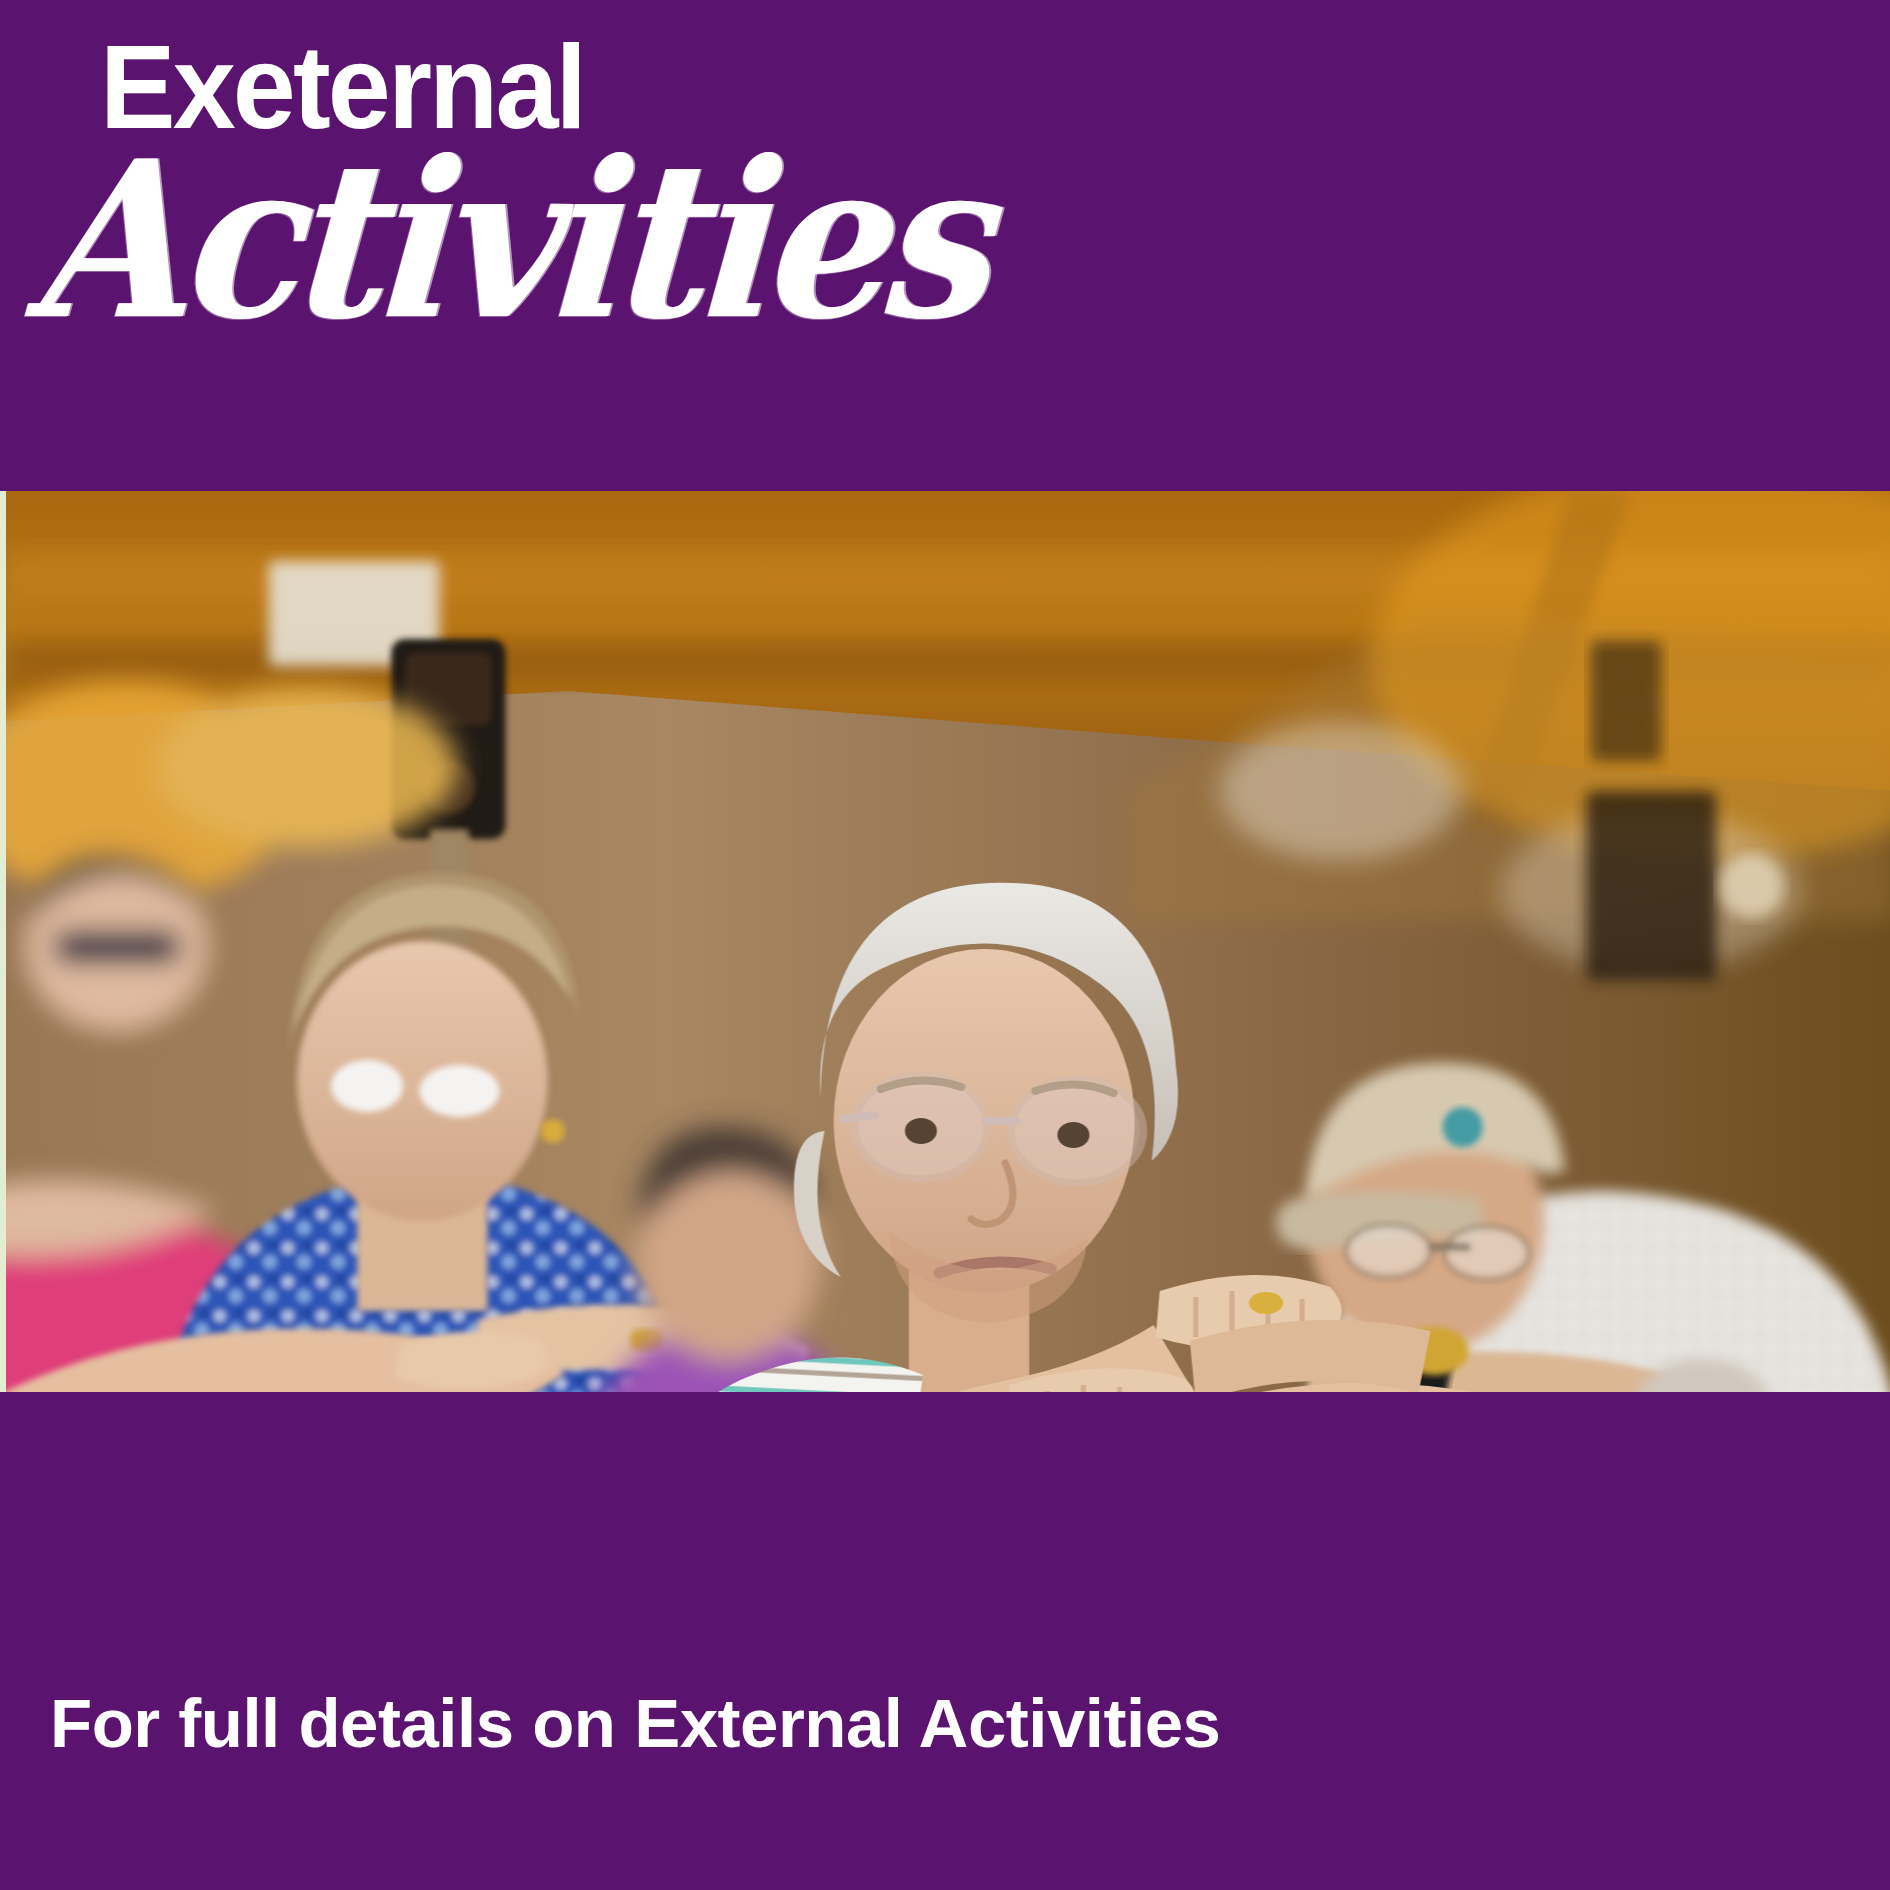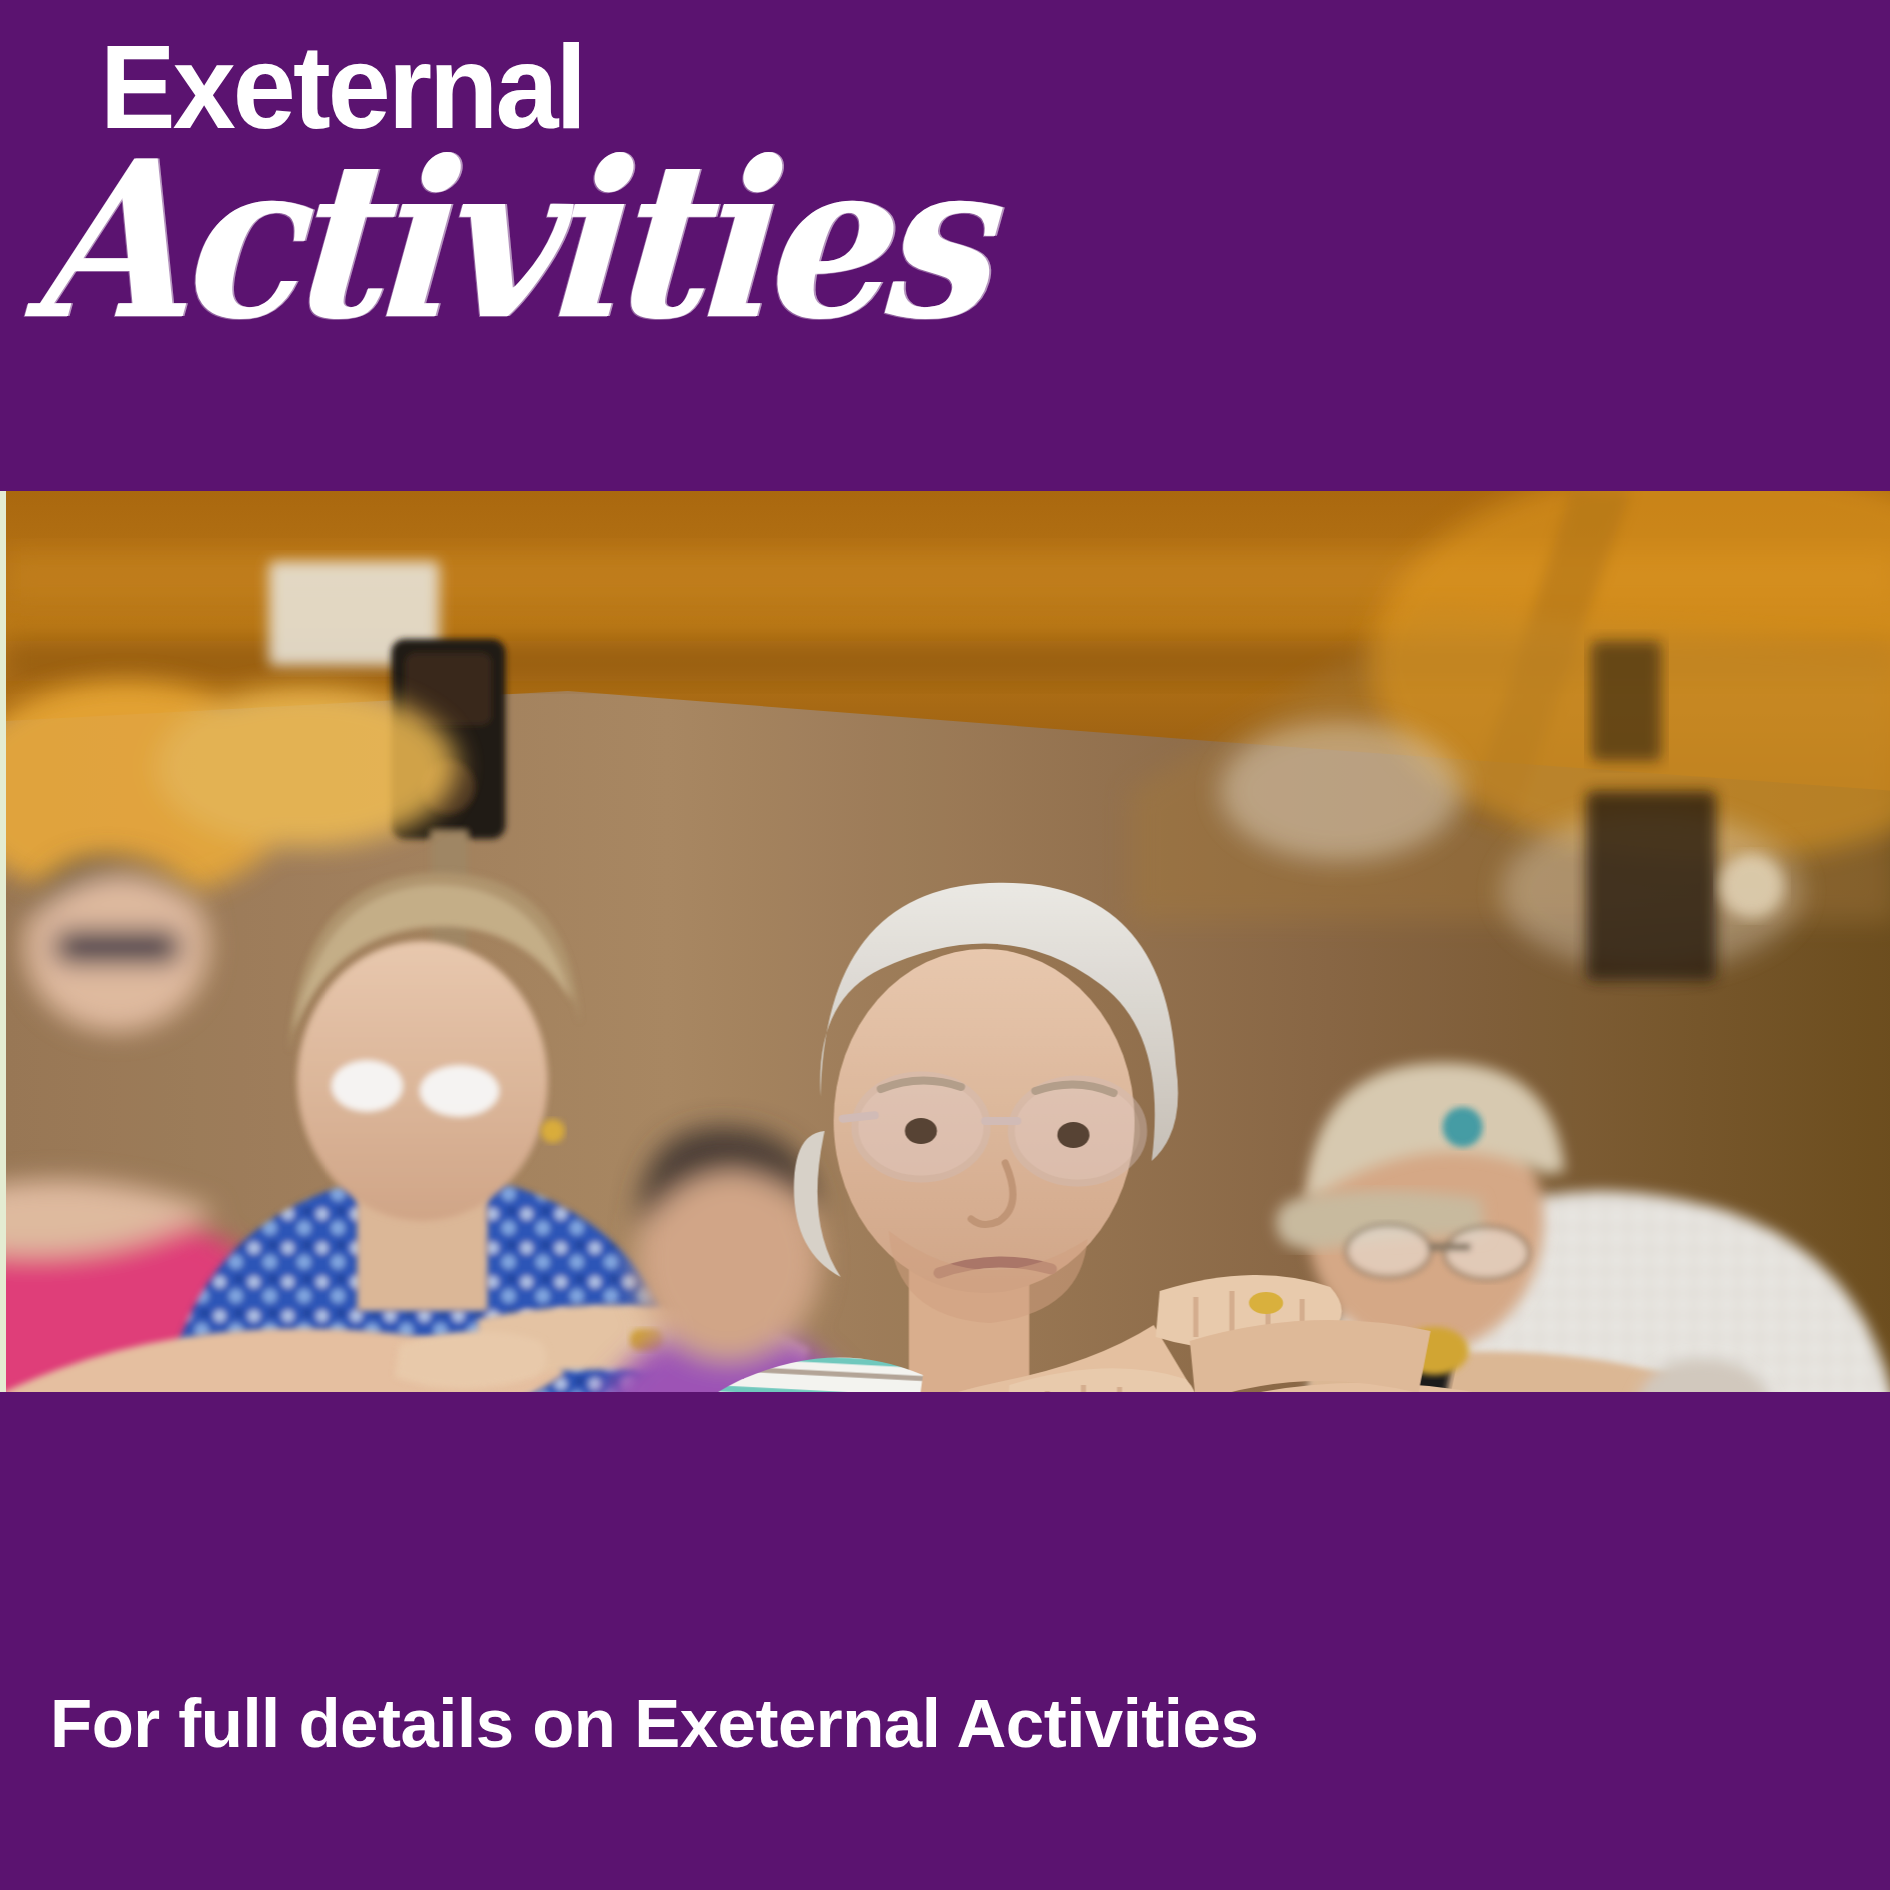--- a/index.html
+++ b/index.html
@@ -324,19 +324,19 @@
         <path d="M1438 1086 l0 214 h-26 l0 -214 Z" fill="#c79a24"></path>
         <path d="M1282 1120 l140 60 M1282 1200 l140 60" stroke="#2a3352" stroke-width="3" opacity="0.6"></path>
       </g>
 
       <rect x="0" y="0" width="1884" height="901" fill="#000000" opacity="0.03"></rect>
     </svg>
   </div>
 
   <div class="footer">
     <div class="footer-text">
-      <div>For full details on Exeternal Activities</div>
+      <div>For full details on External Activities</div>
       
       
     </div>
   </div>
 
 </div>
 
 </body></html>

